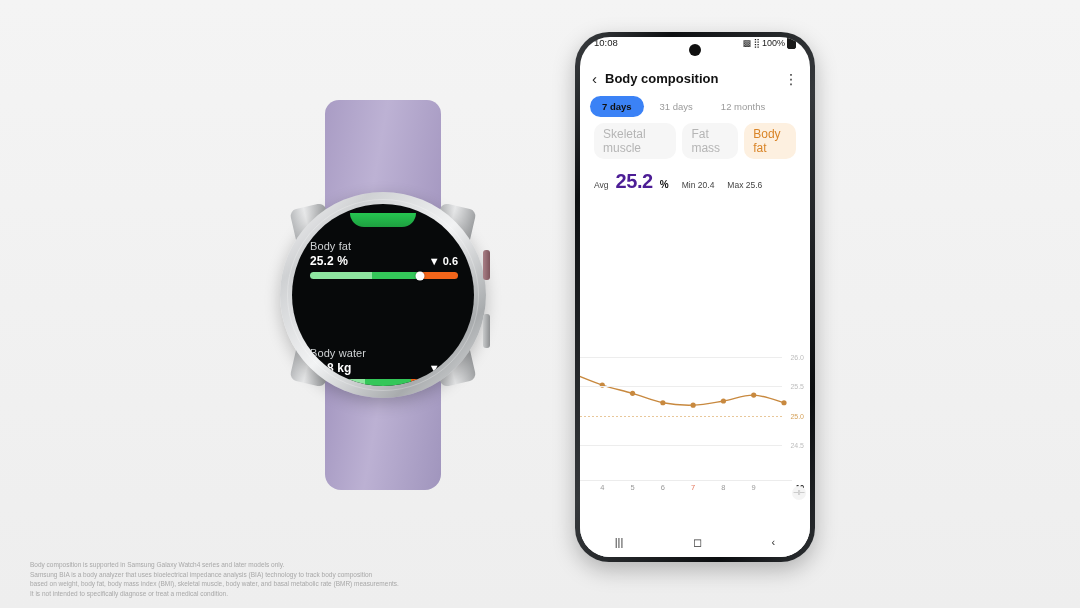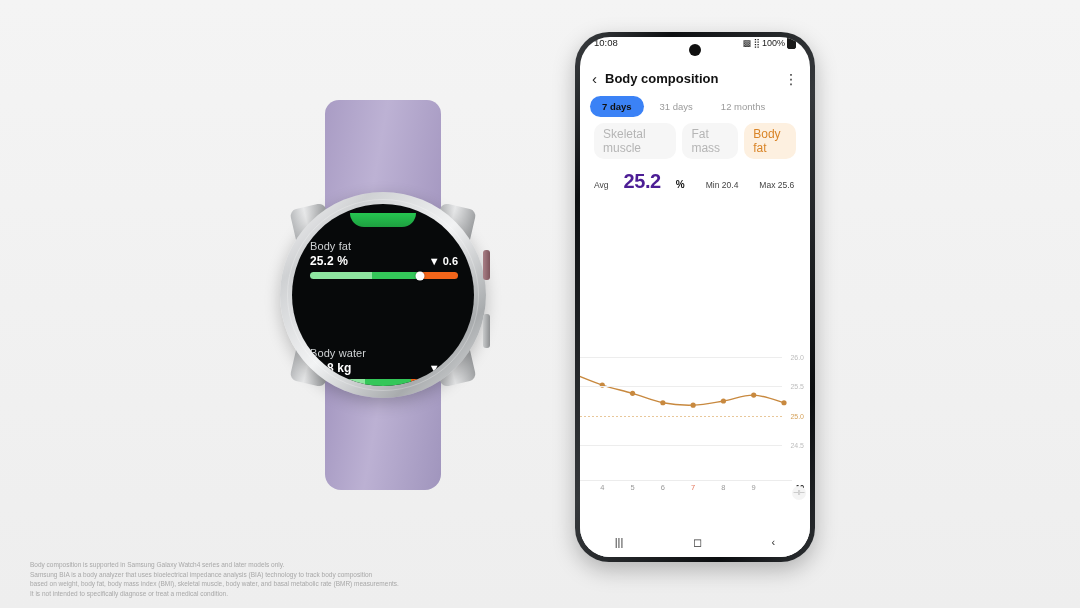--- a/index.html
+++ b/index.html
@@ -74,21 +74,21 @@
 
   .tabs{display:flex;align-items:center;padding:6px 10px 2px 10px;gap:4px;}
   .tab{font-size:9.5px;color:#9b9b9b;padding:5px 12px;border-radius:13px;}
   .tab.active{background:#3b82f6;color:#111;font-weight:bold;}
 
   .rangerow{padding:7px 14px 3px 14px;font-size:9px;color:#666;}
   .chips{display:flex;gap:6px;padding:4px 14px 2px 14px;}
   .chip{font-size:12px;color:#b5b5b5;background:#f6f6f6;border-radius:10px;padding:4px 9px;}
   .chip.active{color:#d98427;background:#fdf0e0;}
 
-  .stats{display:flex;align-items:baseline;gap:15px;padding:9px 14px 0 14px;}
+  .stats{display:flex;align-items:baseline;gap:7px;padding:9px 14px 0 14px;}
   .st-avg{font-size:8.5px;color:#444;}
   .st-big{font-size:20px;font-weight:bold;color:#4c1d95;letter-spacing:-.4px;}
   .st-unit{font-size:10px;font-weight:bold;color:#111;}
   .st-mm{font-size:8.5px;color:#444;margin-left:6px;}
 
   .chart{position:absolute;left:0;right:0;top:300px;bottom:56px;}
   .gridline{position:absolute;left:0;height:1px;background:#ededed;}
   .ylab{position:absolute;right:6px;font-size:7px;color:#bdbdbd;transform:translateY(-50%);}
   .ylab.hl{color:#d5a15a;}
   .avgline{position:absolute;left:0;height:1px;background:repeating-linear-gradient(90deg,#e8c79a 0 2px,transparent 2px 4px);}

